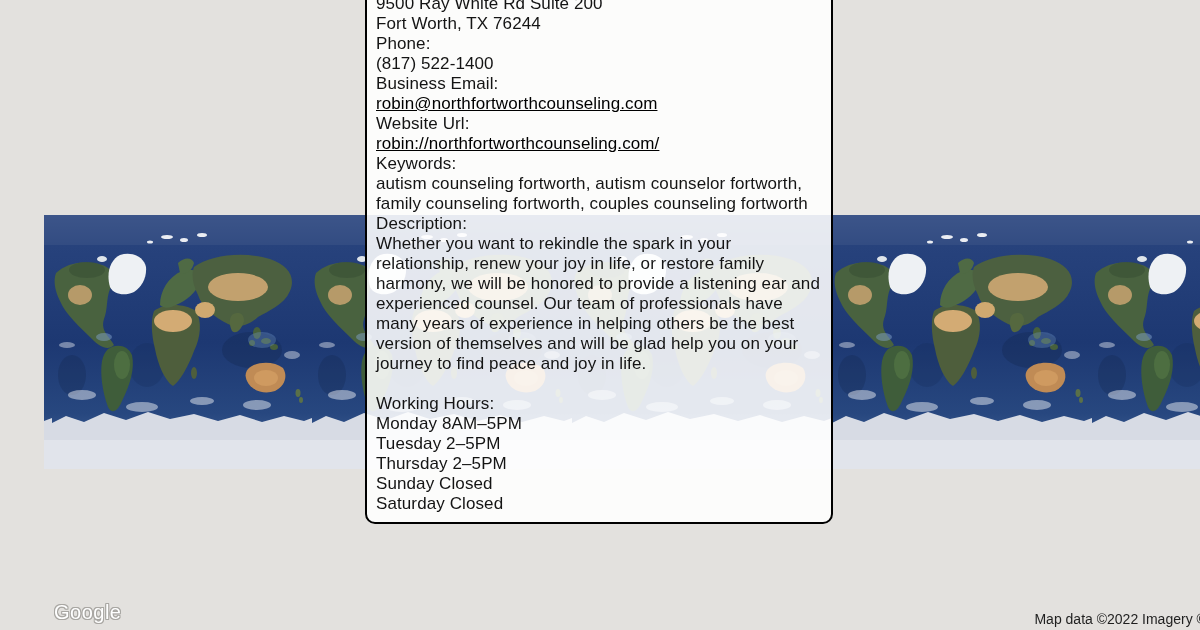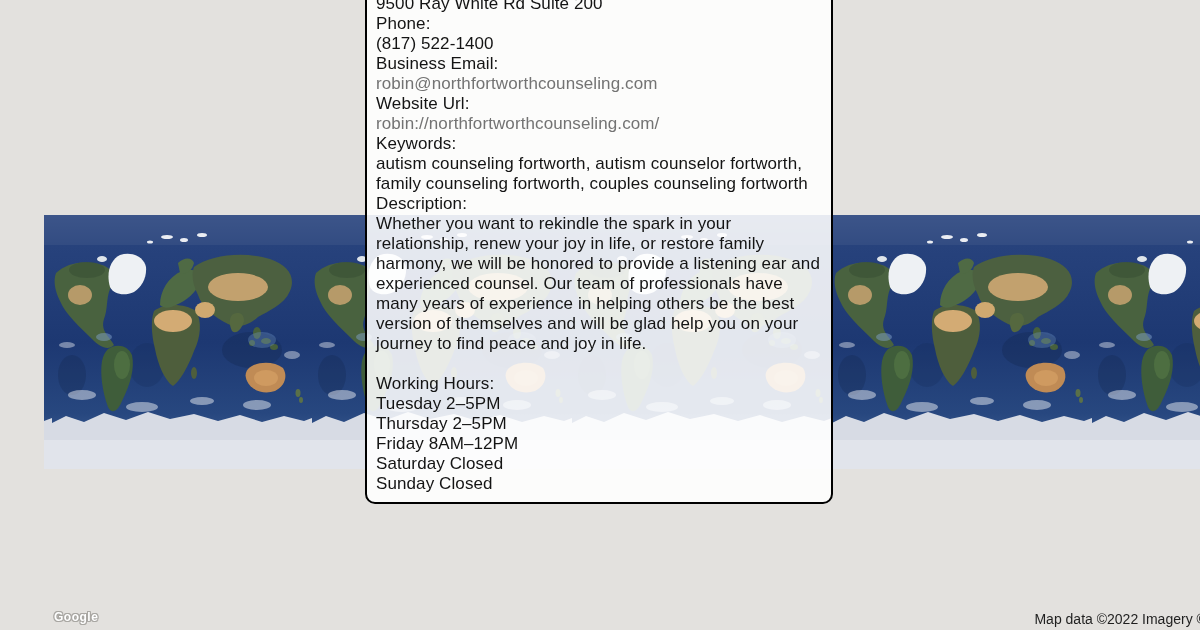--- a/index.html
+++ b/index.html
@@ -17,26 +17,26 @@
     position: absolute; left: 321px; top: -30px; width: 468px;
     box-sizing: border-box;
     border: 2px solid #000; border-radius: 10px;
     background: rgba(255,255,255,0.88);
     padding: 22px 8px 8px 9px;
     font-size: 17px; line-height: 20px; color: #141414;
     letter-spacing: 0.1px;
   }
   .iw-line { white-space: nowrap; }
   .iw-para { }
-  .iw-link { display: block; color: #737373; cursor: pointer; white-space: nowrap; }
+  .iw-link { display: block; color: #000000; text-decoration: underline; cursor: pointer; white-space: nowrap; }
   .iw-spacer { height: 20px; }
 
   .google-logo {
     position: absolute; left: 10px; bottom: 6px;
-    font-size: 12px; font-weight: 700; letter-spacing: 0.5px;
+    font-size: 20px; font-weight: 400; letter-spacing: 0.5px;
     color: #ffffff; cursor: pointer;
     text-shadow: -1px -1px 0 #a9a7a3, 1px -1px 0 #a9a7a3, -1px 1px 0 #a9a7a3, 1px 1px 0 #a9a7a3, 0 1px 0 #a9a7a3, 0 -1px 0 #a9a7a3, 1px 0 0 #a9a7a3, -1px 0 0 #a9a7a3;
   }
   .attribution {
     position: absolute; right: 6px; bottom: 3px;
     font-size: 14px; color: #1f1f1f;
   }
 </style>
 </head>
 <body>
@@ -117,36 +117,37 @@
       <use href="#wtile" x="8"></use>
       <use href="#wtile" x="268"></use>
       <use href="#wtile" x="528"></use>
       <use href="#wtile" x="788"></use>
       <use href="#wtile" x="1048"></use>
     </g>
   </svg>
 
   <div class="info-window">
     <div class="iw-line">9500 Ray White Rd Suite 200</div>
+    <div class="iw-line">Fort Worth, TX 76244</div>
     <div class="iw-line">Phone:</div>
     <div class="iw-line">(817) 522-1400</div>
     <div class="iw-line">Business Email:</div>
     <a class="iw-link">robin@northfortworthcounseling.com</a>
     <div class="iw-line">Website Url:</div>
     <a class="iw-link">robin://northfortworthcounseling.com/</a>
     <div class="iw-line">Keywords:</div>
     <div class="iw-para">autism counseling fortworth, autism counselor fortworth, family counseling fortworth, couples counseling fortworth</div>
     <div class="iw-line">Description:</div>
     <div class="iw-para">Whether you want to rekindle the spark in your relationship, renew your joy in life, or restore family harmony, we will be honored to provide a listening ear and experienced counsel. Our team of professionals have many years of experience in helping others be the best version of themselves and will be glad help you on your journey to find peace and joy in life.</div>
     <div class="iw-spacer"></div>
     <div class="iw-line">Working Hours:</div>
+    <div class="iw-line">Monday 8AM–5PM</div>
     <div class="iw-line">Tuesday 2–5PM</div>
     <div class="iw-line">Thursday 2–5PM</div>
-    <div class="iw-line">Friday 8AM–12PM</div>
+    <div class="iw-line">Sunday Closed</div>
     <div class="iw-line">Saturday Closed</div>
-    <div class="iw-line">Sunday Closed</div>
   </div>
 
   <div class="google-logo">Google</div>
 
   <div class="attribution">Map data ©2022 Imagery ©2022</div>
 
 </div>
 
 </body></html>

